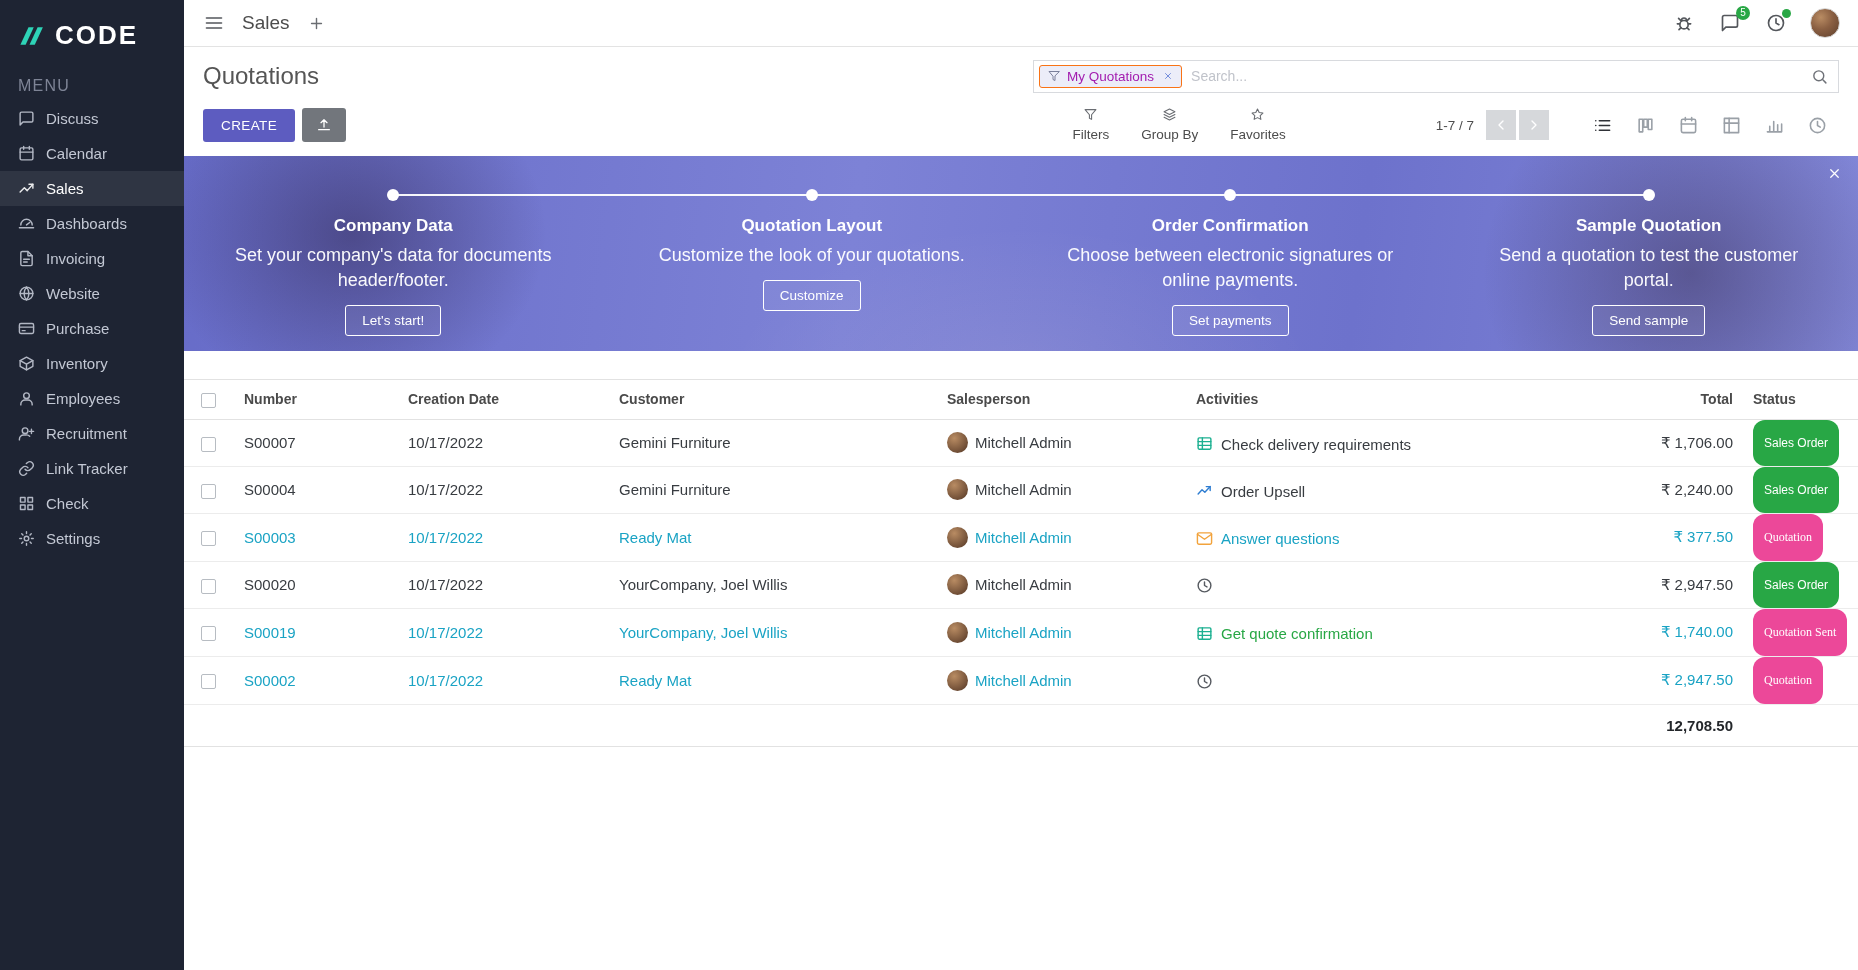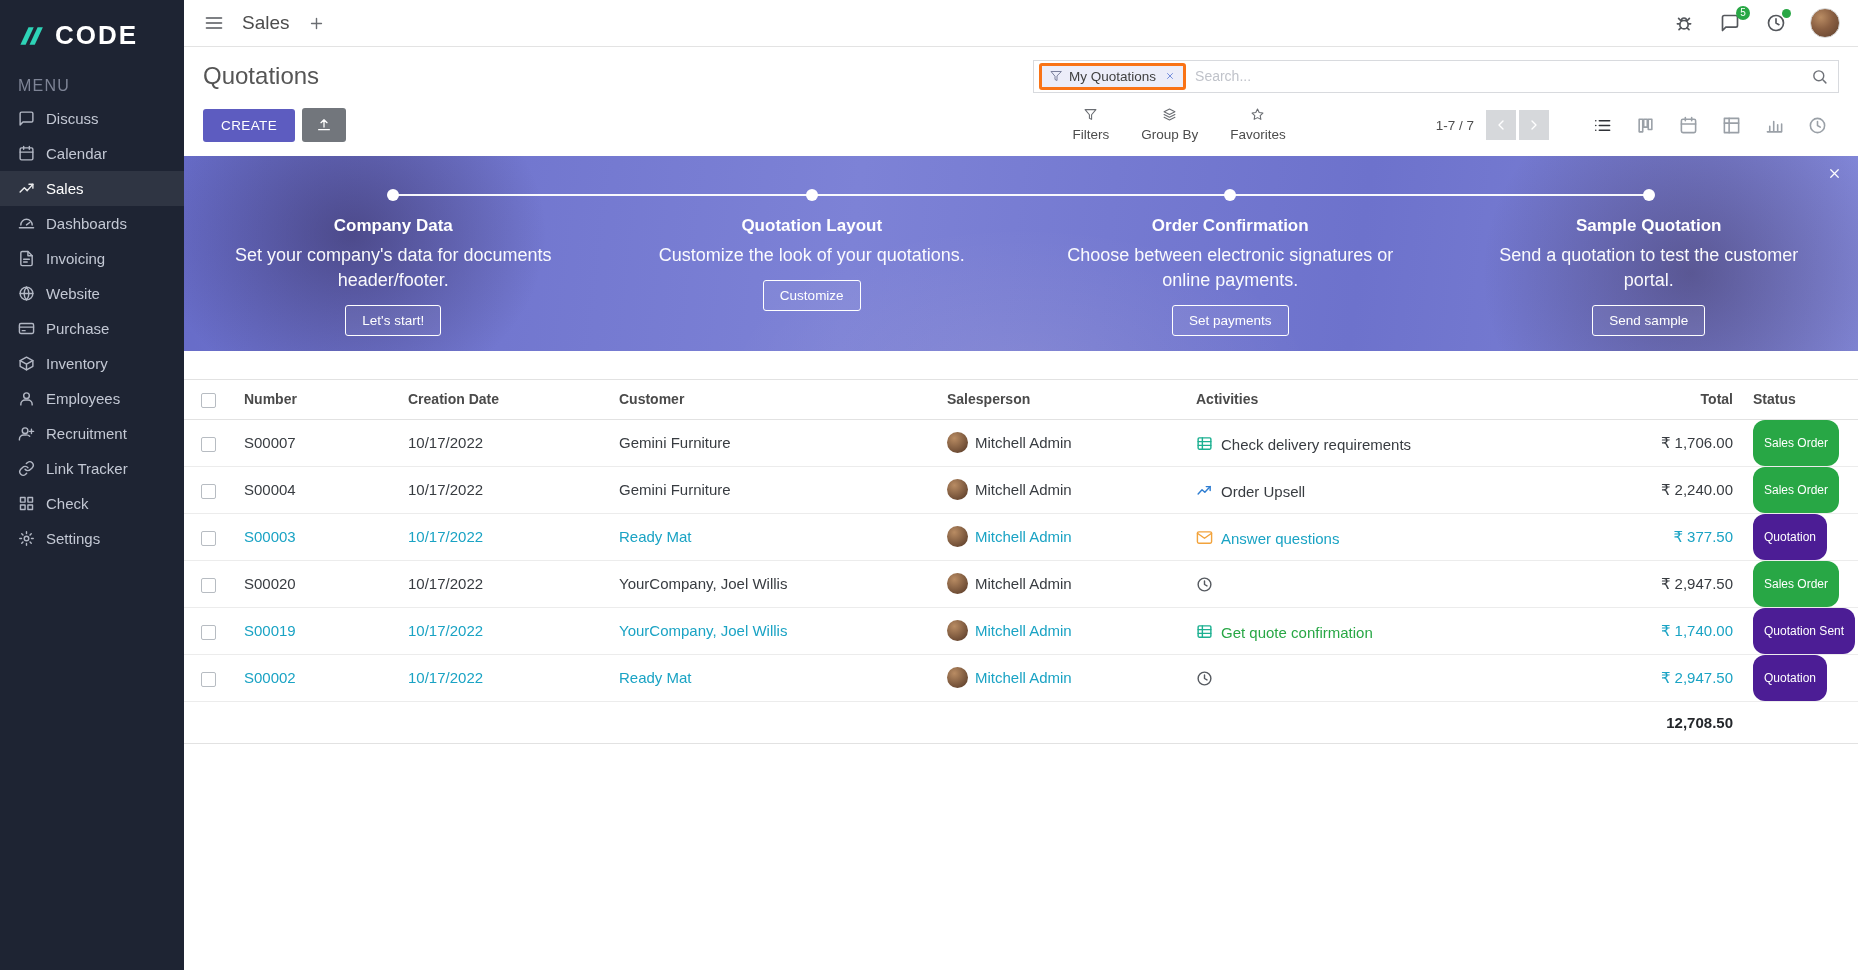--- a/index.html
+++ b/index.html
@@ -30,21 +30,21 @@
   .tb-right { margin-left:auto; display:flex; align-items:center; gap:22px; }
   .tb-badge { position:absolute; top:-5px; right:-8px; background:#28a745; color:#fff; font-size:10px; line-height:1; padding:2px 4px; border-radius:8px; min-width:14px; text-align:center; }
   .tb-dot { position:absolute; top:-2px; right:-3px; width:9px; height:9px; background:#28a745; border-radius:50%; }
   .avatar { width:30px; height:30px; border-radius:50%; border:1px solid #d6d6d6; background:radial-gradient(circle at 35% 30%,#b98c63 0%,#8a5f42 45%,#5d3f2c 100%); cursor:pointer; }
 
   
   .control-panel { padding:10px 19px 14px; background:#fff; }
   .cp-top { display:flex; align-items:center; justify-content:space-between; height:38px; }
   .cp-title { font-size:24px; font-weight:400; color:#555; }
   .searchbox { width:806px; height:33px; border:1px solid #d8dade; background:#fff; display:flex; align-items:center; gap:9px; padding:0 10px 0 5px; }
-  .facet { display:flex; align-items:center; gap:7px; background:#ecedf9; border:3px solid #f97316; border-radius:3px; padding:3px 8px; font-size:13.5px; color:#404040; cursor:pointer; }
+  .facet { display:flex; align-items:center; gap:7px; background:#ecedf9; border:1px solid #f97316; border-radius:3px; padding:3px 8px; font-size:13.5px; color:#a21caf; cursor:pointer; }
   .facet-icon { font-size:12px; color:#7a7f9b; }
   .facet-x { font-size:10px; color:#5b79d6; cursor:pointer; margin-left:2px; }
   .search-input { flex:1; border:none; outline:none; font-size:14px; color:#555; background:transparent; }
   .search-input::placeholder { color:#c0c3ca; }
   .search-icon { font-size:17px; color:#6e7177; cursor:pointer; }
 
   .cp-bottom { display:flex; align-items:center; margin-top:13px; }
   .btn-create { background:#5d5cc0; color:#fff; border:none; border-radius:3px; font-size:13.5px; letter-spacing:.4px; padding:9px 18px; cursor:pointer; }
   .btn-export { background:#72767c; color:#fff; border:none; border-radius:3px; width:44px; height:34px; margin-left:7px; cursor:pointer; font-size:16px; display:inline-flex; align-items:center; justify-content:center; }
   .cp-filters { margin-left:auto; display:flex; gap:32px; margin-right:150px; }
@@ -85,21 +85,21 @@
   .ta-r { text-align:right; }
   .mini-avatar { display:inline-block; width:21px; height:21px; border-radius:50%; background:radial-gradient(circle at 35% 30%,#b98c63,#6b4a33 75%); vertical-align:middle; margin-right:7px; }
   .sp-name { vertical-align:middle; }
   .act-icon { margin-right:8px; font-size:17px; vertical-align:middle; cursor:pointer; }
   .ai-list { color:#1cb091; } .ai-clock { color:#565a60; } .ai-chart { color:#2e7dd1; } .ai-envelope { color:#f2a33c; }
   .act-text { vertical-align:middle; }
   .act-green { color:#28a745; }
   tr.hl td { color:#1aa3c4; }
   .badge-pill { display:inline-block; padding:16px 11px; border-radius:12px; font-size:12px; color:#fff; white-space:nowrap; }
   .badge-pill.success { background:#28a745; }
-  .badge-pill.info { background:#4c1d95; }
+  .badge-pill.info { background:#ec4899;font-family:Liberation Serif, serif; }
   .cell-status { padding-right:0; }
 </style>
 </head>
 <body>
 
 <div class="app">
 
   <aside class="sidebar">
     <div class="logo">
       <span class="logo-glyph">

